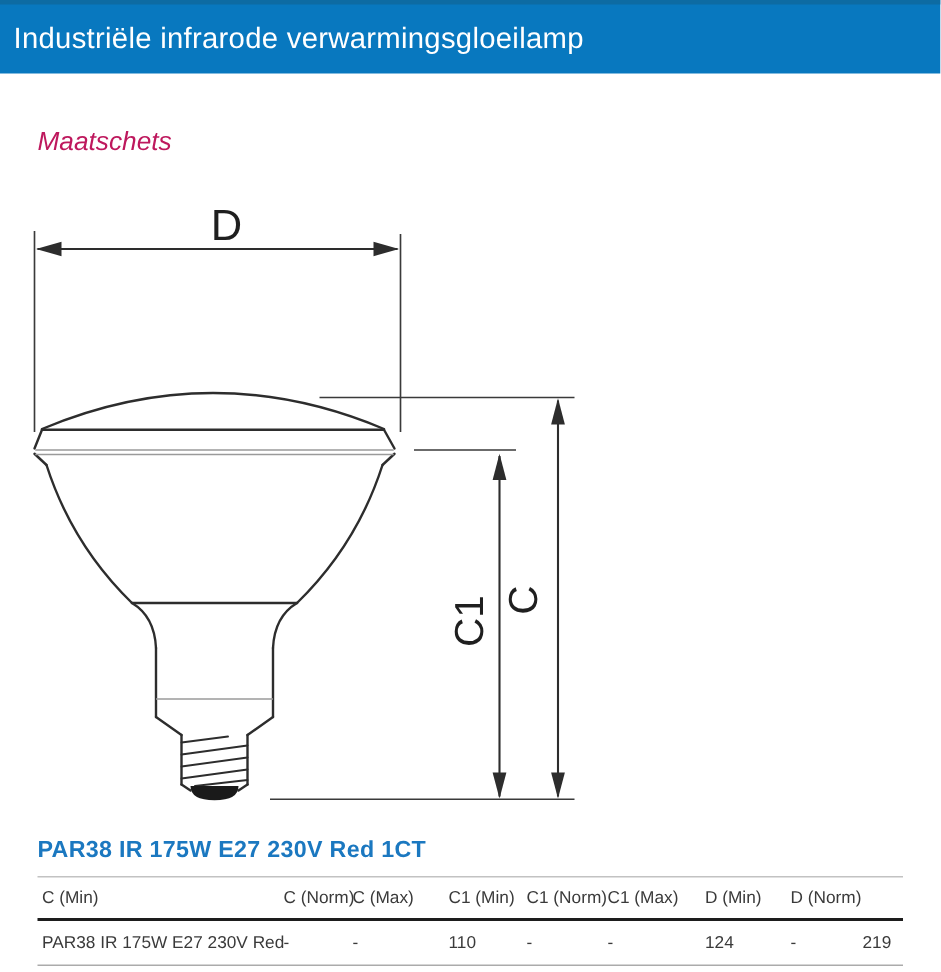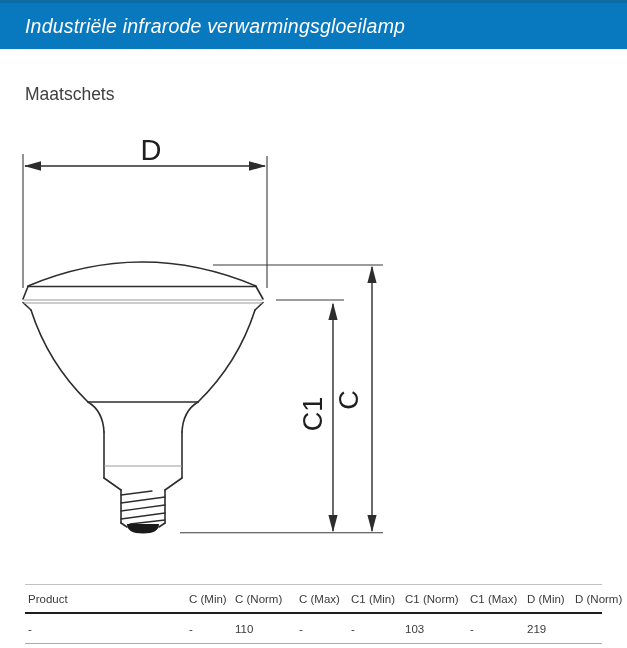--- a/index.html
+++ b/index.html
@@ -6,30 +6,30 @@
   body { background:#ffffff; font-family:"Liberation Sans", sans-serif; }
   .page {
     position:relative; width:627px; height:648px;
     background:#ffffff; overflow:hidden;
   }
 
   
   .header-bar {
     position:absolute; left:0; top:0; width:627px; height:49px;
     background:#0878bf; border-top:3px solid #0d6ba3;
-    display:flex; align-items:center; padding-left:25px;font-style:italic;
+    display:flex; align-items:center; padding-left:9px;
   }
   .header-bar .title {
     color:#ffffff; font-size:19.5px; letter-spacing:0.2px;
   }
 
   
   .section-heading {
     position:absolute; left:25px; top:84px;
-    color:#404040; font-size:17.5px;
+    color:#be185d; font-size:17.5px;font-style:italic;
   }
 
   
   .drawing { position:absolute; left:0; top:130px; width:400px; height:415px; }
   .drawing text { font-family:"Liberation Sans", sans-serif; fill:#1f1f1f; }
 
   
   .product-title {
     position:absolute; left:25px; top:558px;
     color:#1b78c0; font-size:15.5px; font-weight:bold; letter-spacing:0.2px;
@@ -127,43 +127,44 @@
     </g>
 
     <g stroke="#2d2d2d" fill="#2d2d2d">
       <line x1="372" y1="137" x2="372" y2="401" stroke-width="1.4"></line>
       <polygon points="372,135.5 367.4,153 376.6,153" stroke="none"></polygon>
       <polygon points="372,402.3 367.4,385 376.6,385" stroke="none"></polygon>
       <text transform="translate(358,270) rotate(-90)" text-anchor="middle" font-size="27" stroke="none">C</text>
     </g>
   </svg>
 
+  <div class="product-title">PAR38 IR 175W E27 230V Red 1CT</div>
 
   <div class="spec-table">
     <div class="rule top"></div>
     <div class="rule thick"></div>
     <div class="rule bottom"></div>
 
     <div class="t-row head">
-      <div>Product</div>
       <div>C (Min)</div>
       <div>C (Norm)</div>
       <div>C (Max)</div>
       <div>C1 (Min)</div>
       <div>C1 (Norm)</div>
       <div>C1 (Max)</div>
       <div>D (Min)</div>
       <div>D (Norm)</div>
     </div>
 
     <div class="t-row data">
+      <div>PAR38 IR 175W E27 230V Red</div>
       <div>-</div>
       <div>-</div>
       <div>110</div>
       <div>-</div>
       <div>-</div>
-      <div>103</div>
+      <div>124</div>
       <div>-</div>
       <div>219</div>
     </div>
   </div>
 
 </div>
 
 </body></html>

